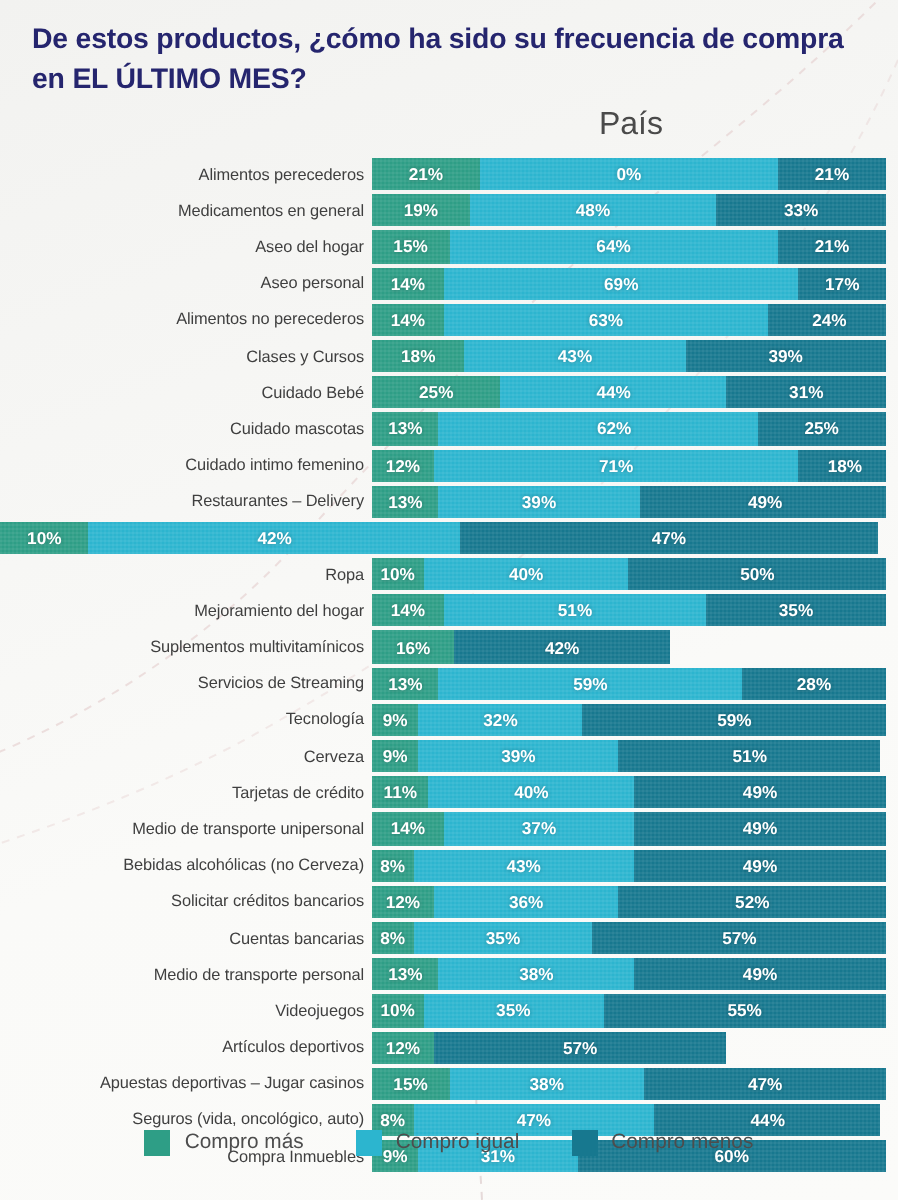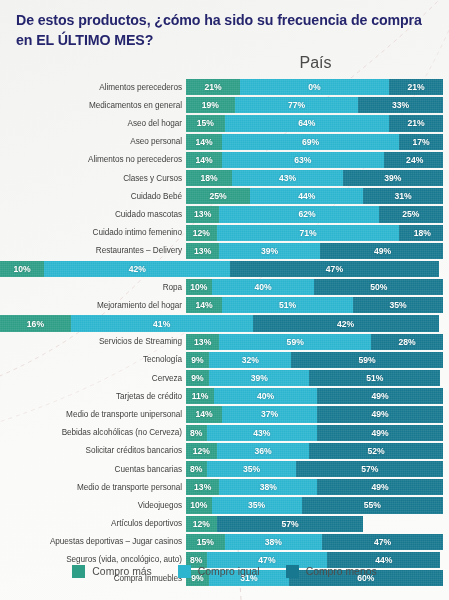--- a/index.html
+++ b/index.html
@@ -176,21 +176,21 @@
         </div>
       </div>
     </div>
     <div class="row">
       <div class="row-label">Medicamentos en general</div>
       <div class="bar">
         <div class="seg seg-mas" style="flex: 0 0 19%;">
           <span style="position: relative; z-index: 1;">19%</span>
         </div>
         <div class="seg seg-igual" style="flex: 0 0 48%;">
-          <span style="position: relative; z-index: 1;">77%</span>
+          <span style="position: relative; z-index: 1;">48%</span>
         </div>
         <div class="seg seg-menos" style="flex: 0 0 33%;">
           <span style="position: relative; z-index: 1;">33%</span>
         </div>
       </div>
     </div>
     <div class="row">
       <div class="row-label">Aseo del hogar</div>
       <div class="bar">
         <div class="seg seg-mas" style="flex: 0 0 15%;">
@@ -337,26 +337,24 @@
         </div>
         <div class="seg seg-igual" style="flex: 0 0 51%;">
           <span style="position: relative; z-index: 1;">51%</span>
         </div>
         <div class="seg seg-menos" style="flex: 0 0 35%;">
           <span style="position: relative; z-index: 1;">35%</span>
         </div>
       </div>
     </div>
     <div class="row">
+      <div class="row-label">Suplementos multivitamínicos</div>
       <div class="bar">
         <div class="seg seg-mas" style="flex: 0 0 16%;">
           <span style="position: relative; z-index: 1;">16%</span>
-        </div>
-        <div class="seg seg-igual" style="flex: 0 0 41%;">
-          <span style="position: relative; z-index: 1;">41%</span>
         </div>
         <div class="seg seg-menos" style="flex: 0 0 42%;">
           <span style="position: relative; z-index: 1;">42%</span>
         </div>
       </div>
     </div>
     <div class="row">
       <div class="row-label">Servicios de Streaming</div>
       <div class="bar">
         <div class="seg seg-mas" style="flex: 0 0 13%;">

